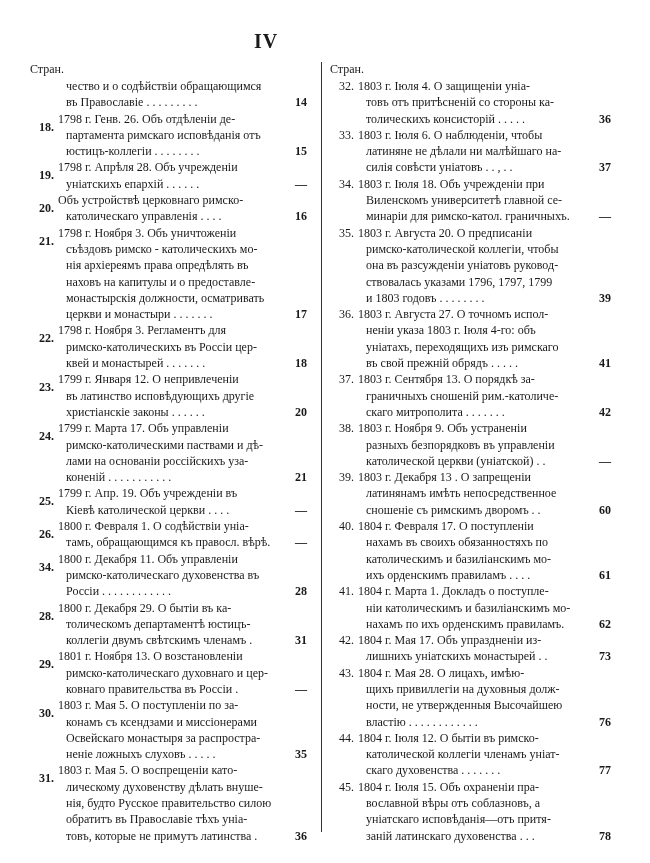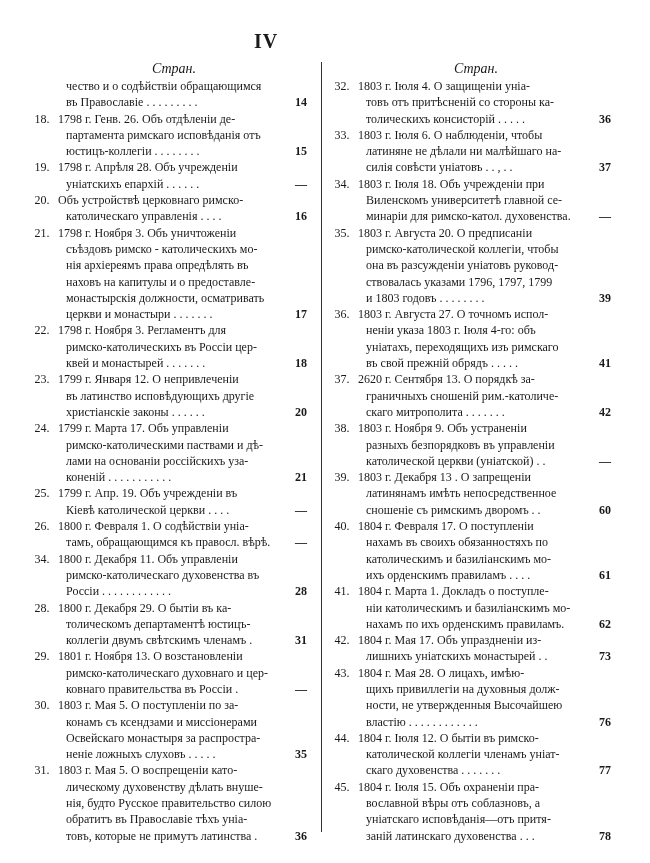--- a/index.html
+++ b/index.html
@@ -16,31 +16,31 @@
   .col {
     position: absolute; top: 60px;
   }
   .col-left { left: 30px; width: 288px; }
   .col-right { left: 330px; width: 292px; }
   .divider {
     position: absolute; left: 321px; top: 62px; width: 1px; height: 770px;
     background: #333;
   }
   .col-header {
-    text-align: center; font-style: italic; font-size: 14px;
+    text-align: left; font-size: 12px;
     font-family: "Liberation Serif", serif; height: 18px; line-height: 18px;
     padding-right: 0px;
   }
   .entry {
     display: grid; grid-template-columns: 28px 1fr 34px;
     font-size: 12px; line-height: 16.3px;
     font-family: "Liberation Serif", serif;
   }
-  .entry .num { text-align: center; padding-right: 4px; font-weight: normal; }
-  .col-left .entry .num { font-weight: normal; }
+  .entry .num { text-align: right; padding-right: 4px; font-weight: normal; }
+  .col-left .entry .num { font-weight: bold; margin-top: 8px; }
   .entry .text { text-align: justify; }
   .entry .text .line { display: block; white-space: nowrap; overflow: hidden; }
   .entry .text .line.indent { padding-left: 8px; }
   .entry .pg { text-align: center; align-self: end; font-weight: bold; }
 </style>
 </head>
 <body>
 
 <div class="page-number">IV</div>
 
@@ -208,21 +208,21 @@
           <span class="line indent">латиняне не дѣлали ни малѣйшаго на-</span>
           <span class="line indent">силія совѣсти уніатовъ . . , . .</span>
         </div>
         <div class="pg">37</div>
       </div>
       <div class="entry">
         <div class="num">34.</div>
         <div class="text">
           <span class="line">1803 г. Іюля 18. Объ учрежденіи при</span>
           <span class="line indent">Виленскомъ университетѣ главной се-</span>
-          <span class="line indent">минаріи для римско-катол. духовенства.</span>
+          <span class="line indent">минаріи для римско-катол. граничныхъ.</span>
         </div>
         <div class="pg">—</div>
       </div>
       <div class="entry">
         <div class="num">35.</div>
         <div class="text">
           <span class="line">1803 г. Августа 20. О предписаніи</span>
           <span class="line indent">римско-католической коллегіи, чтобы</span>
           <span class="line indent">она въ разсужденіи уніатовъ руковод-</span>
           <span class="line indent">ствовалась указами 1796, 1797, 1799</span>
@@ -236,21 +236,21 @@
           <span class="line">1803 г. Августа 27. О точномъ испол-</span>
           <span class="line indent">неніи указа 1803 г. Іюля 4-го: объ</span>
           <span class="line indent">уніатахъ, переходящихъ изъ римскаго</span>
           <span class="line indent">въ свой прежній обрядъ . . . . .</span>
         </div>
         <div class="pg">41</div>
       </div>
       <div class="entry">
         <div class="num">37.</div>
         <div class="text">
-          <span class="line">2620 г. Сентября 13. О порядкѣ за-</span>
+          <span class="line">1803 г. Сентября 13. О порядкѣ за-</span>
           <span class="line indent">граничныхъ сношеній рим.-католиче-</span>
           <span class="line indent">скаго митрополита . . . . . . .</span>
         </div>
         <div class="pg">42</div>
       </div>
       <div class="entry">
         <div class="num">38.</div>
         <div class="text">
           <span class="line">1803 г. Ноября 9. Объ устраненіи</span>
           <span class="line indent">разныхъ безпорядковъ въ управленіи</span>

